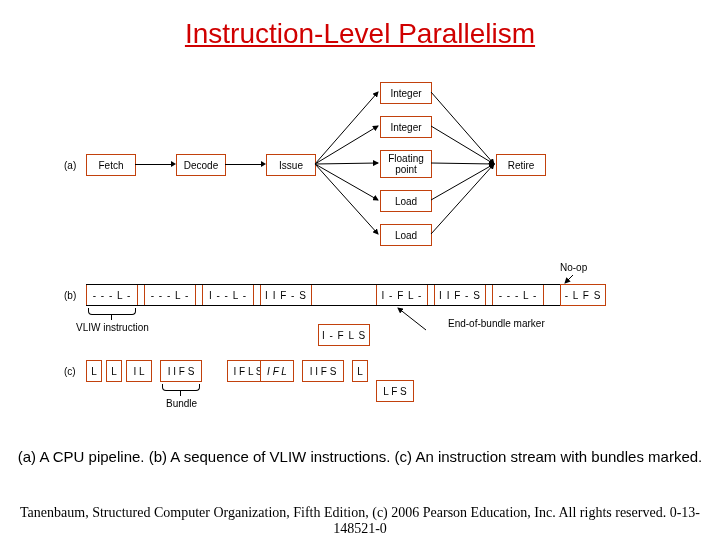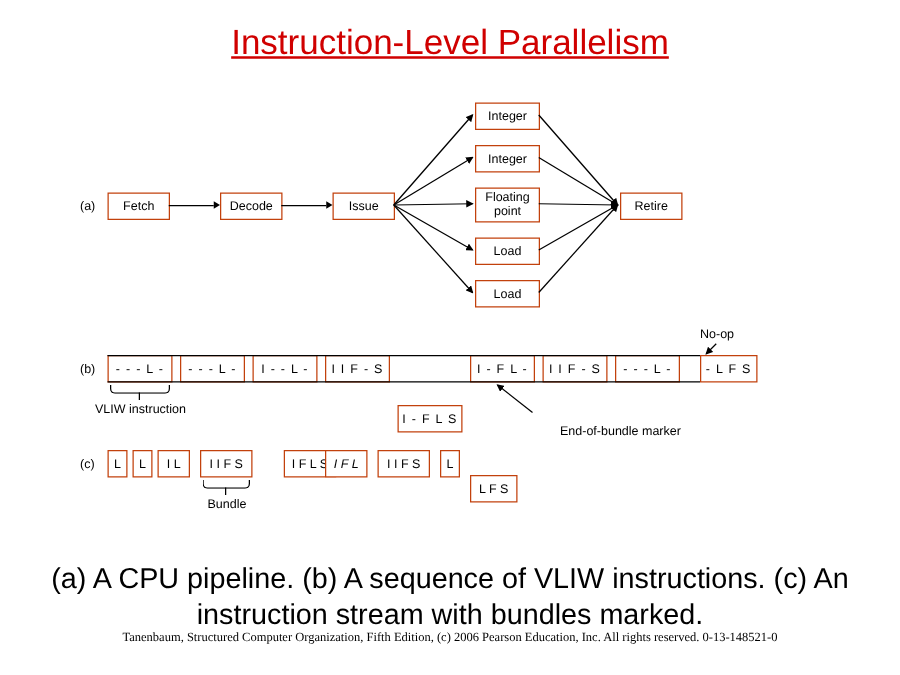--- a/index.html
+++ b/index.html
@@ -53,31 +53,31 @@
     border-left: 5px solid #000;
     border-top: 3.5px solid transparent;
     border-bottom: 3.5px solid transparent;
   }
   .caption {
     position: absolute;
     top: 448px;
     left: 0;
     width: 720px;
     text-align: center;
-    font-size: 23px;
+    font-size: 15px;
     line-height: 1.25;
     font-family: Arial, sans-serif;
   }
   .copyright {
     position: absolute;
     top: 505px;
     left: 0;
     width: 720px;
     text-align: center;
-    font-size: 10px;
+    font-size: 14px;
     font-family: "Times New Roman", serif;
   }
   .brace {
     position: absolute;
     border: 1px solid #000;
     border-top: none;
     border-radius: 0 0 4px 4px;
     height: 6px;
   }
   .brace-down {
@@ -149,21 +149,21 @@
 
   <div class="lbl" style="left:490px; top:194px;">No-op</div>
   <svg class="conn" style="left:0;top:0" width="580" height="260">
     <line x1="503" y1="207" x2="495" y2="215" stroke="#000" stroke-width="1" marker-end="url(#ah)"></line>
   </svg>
 
   <div class="brace" style="left:18px; top:240px; width:46px;"></div>
   <div class="brace-down" style="left:41px; top:246px;"></div>
   <div class="lbl" style="left:6px; top:254px;">VLIW instruction</div>
 
-  <div class="lbl" style="left:358px; top:272px;padding-left:20px;">End-of-bundle marker</div>
+  <div class="lbl" style="left:358px; top:250px;padding-left:20px;">End-of-bundle marker</div>
   <svg class="conn" style="left:0;top:0" width="580" height="290">
     <line x1="356" y1="262" x2="328" y2="240" stroke="#000" stroke-width="1" marker-end="url(#ah)"></line>
   </svg>
 
   <div class="lbl" style="left:-6px; top:298px;">(c)</div>
 
   <div class="box" style="left:16px;  top:292px; width:14px; height:20px;">L</div>
   <div class="box" style="left:36px;  top:292px; width:14px; height:20px;">L</div>
   <div class="box" style="left:56px;  top:292px; width:24px; height:20px;">I L</div>
   <div class="box" style="left:90px;  top:292px; width:40px; height:20px;">I I F S</div>

